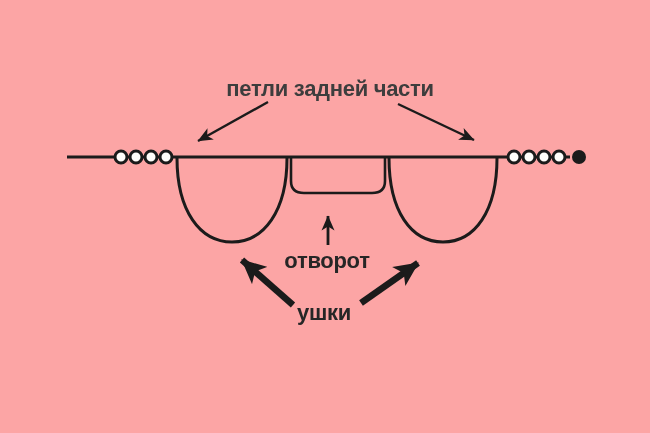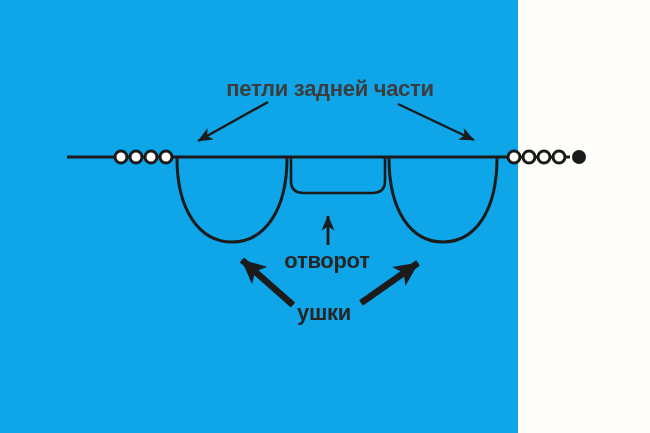--- a/index.html
+++ b/index.html
@@ -8,23 +8,23 @@
   }
   body {
     width: 650px;
     height: 433px;
     background: #fffefb;
     overflow: hidden;
     font-family: "Liberation Sans", sans-serif;
   }
   .canvas {
     position: relative;
-    width: 518px;
+    width: 650px;
     height: 433px;
-    background: #0ea5e9;
+    background: #fca5a5;
   }
   svg {
     display: block;
   }
   .diagram-label {
     font-family: "Liberation Sans", sans-serif;
     font-weight: bold;
     font-size: 22px;
     letter-spacing: -0.3px;
   }

